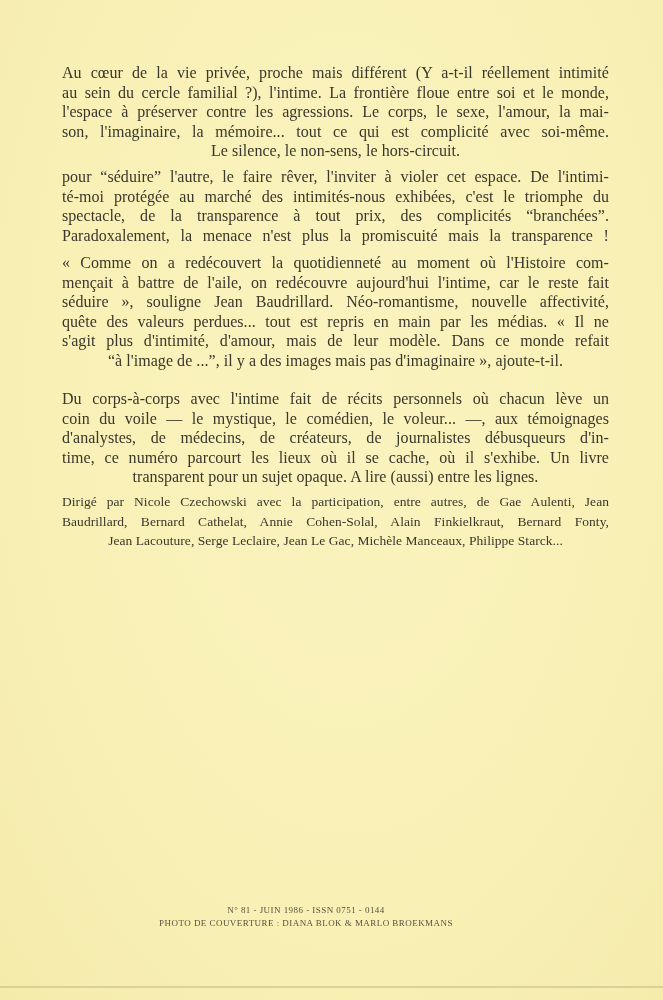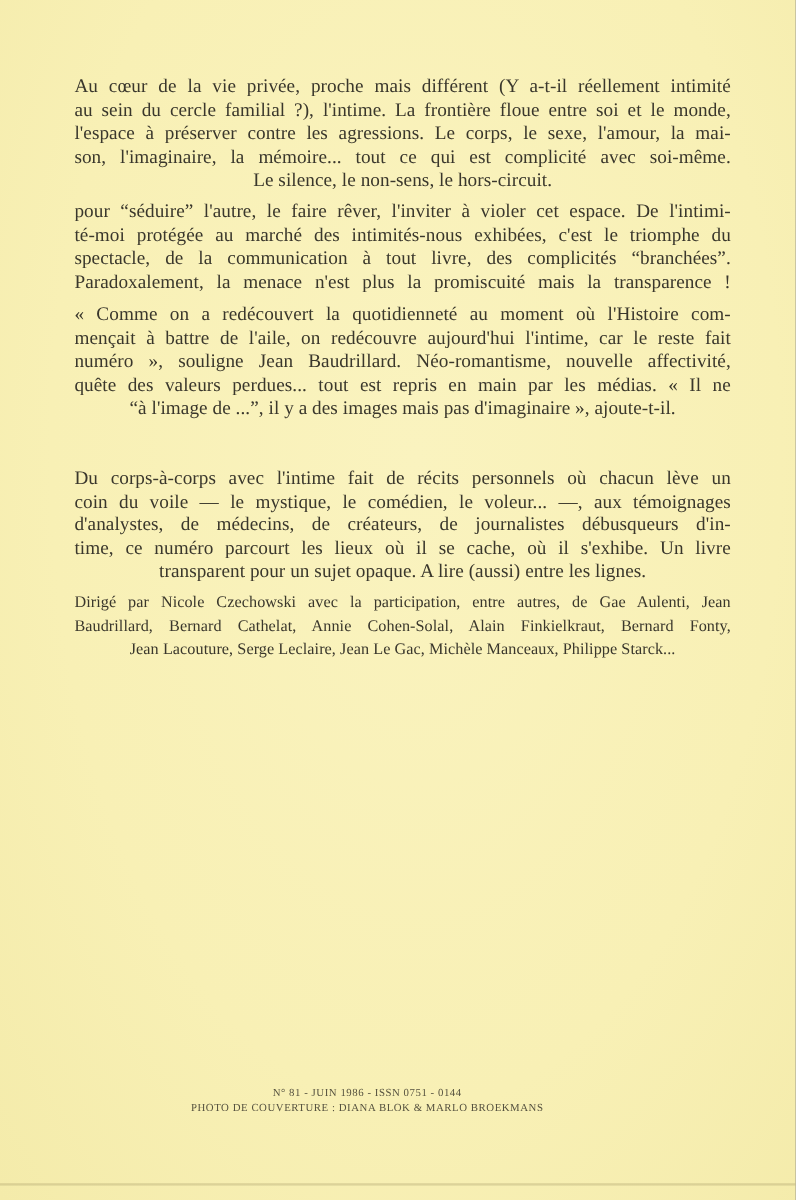--- a/index.html
+++ b/index.html
@@ -73,29 +73,30 @@
     <div class="line">Au cœur de la vie privée, proche mais différent (Y a-t-il réellement intimité</div>
     <div class="line">au sein du cercle familial ?), l'intime. La frontière floue entre soi et le monde,</div>
     <div class="line">l'espace à préserver contre les agressions. Le corps, le sexe, l'amour, la mai-</div>
     <div class="line">son, l'imaginaire, la mémoire... tout ce qui est complicité avec soi-même.</div>
     <div class="line center">Le silence, le non-sens, le hors-circuit.</div>
   </div>
 
   <div class="para" style="top:167px">
     <div class="line">pour “séduire” l'autre, le faire rêver, l'inviter à violer cet espace. De l'intimi-</div>
     <div class="line">té-moi protégée au marché des intimités-nous exhibées, c'est le triomphe du</div>
-    <div class="line">spectacle, de la communication à tout livre, des complicités “branchées”.</div>
+    <div class="line">spectacle, de la transparence à tout prix, des complicités “branchées”.</div>
     <div class="line">Paradoxalement, la menace n'est plus la promiscuité mais la transparence !</div>
   </div>
 
   <div class="para" style="top:253px">
     <div class="line">« Comme on a redécouvert la quotidienneté au moment où l'Histoire com-</div>
     <div class="line">mençait à battre de l'aile, on redécouvre aujourd'hui l'intime, car le reste fait</div>
-    <div class="line">numéro », souligne Jean Baudrillard. Néo-romantisme, nouvelle affectivité,</div>
+    <div class="line">séduire », souligne Jean Baudrillard. Néo-romantisme, nouvelle affectivité,</div>
     <div class="line">quête des valeurs perdues... tout est repris en main par les médias. « Il ne</div>
+    <div class="line">s'agit plus d'intimité, d'amour, mais de leur modèle. Dans ce monde refait</div>
     <div class="line center">“à l'image de ...”, il y a des images mais pas d'imaginaire », ajoute-t-il.</div>
   </div>
 
   <div class="para" style="top:389px">
     <div class="line">Du corps-à-corps avec l'intime fait de récits personnels où chacun lève un</div>
     <div class="line">coin du voile — le mystique, le comédien, le voleur... —, aux témoignages</div>
     <div class="line">d'analystes, de médecins, de créateurs, de journalistes débusqueurs d'in-</div>
     <div class="line">time, ce numéro parcourt les lieux où il se cache, où il s'exhibe. Un livre</div>
     <div class="line center">transparent pour un sujet opaque. A lire (aussi) entre les lignes.</div>
   </div>

